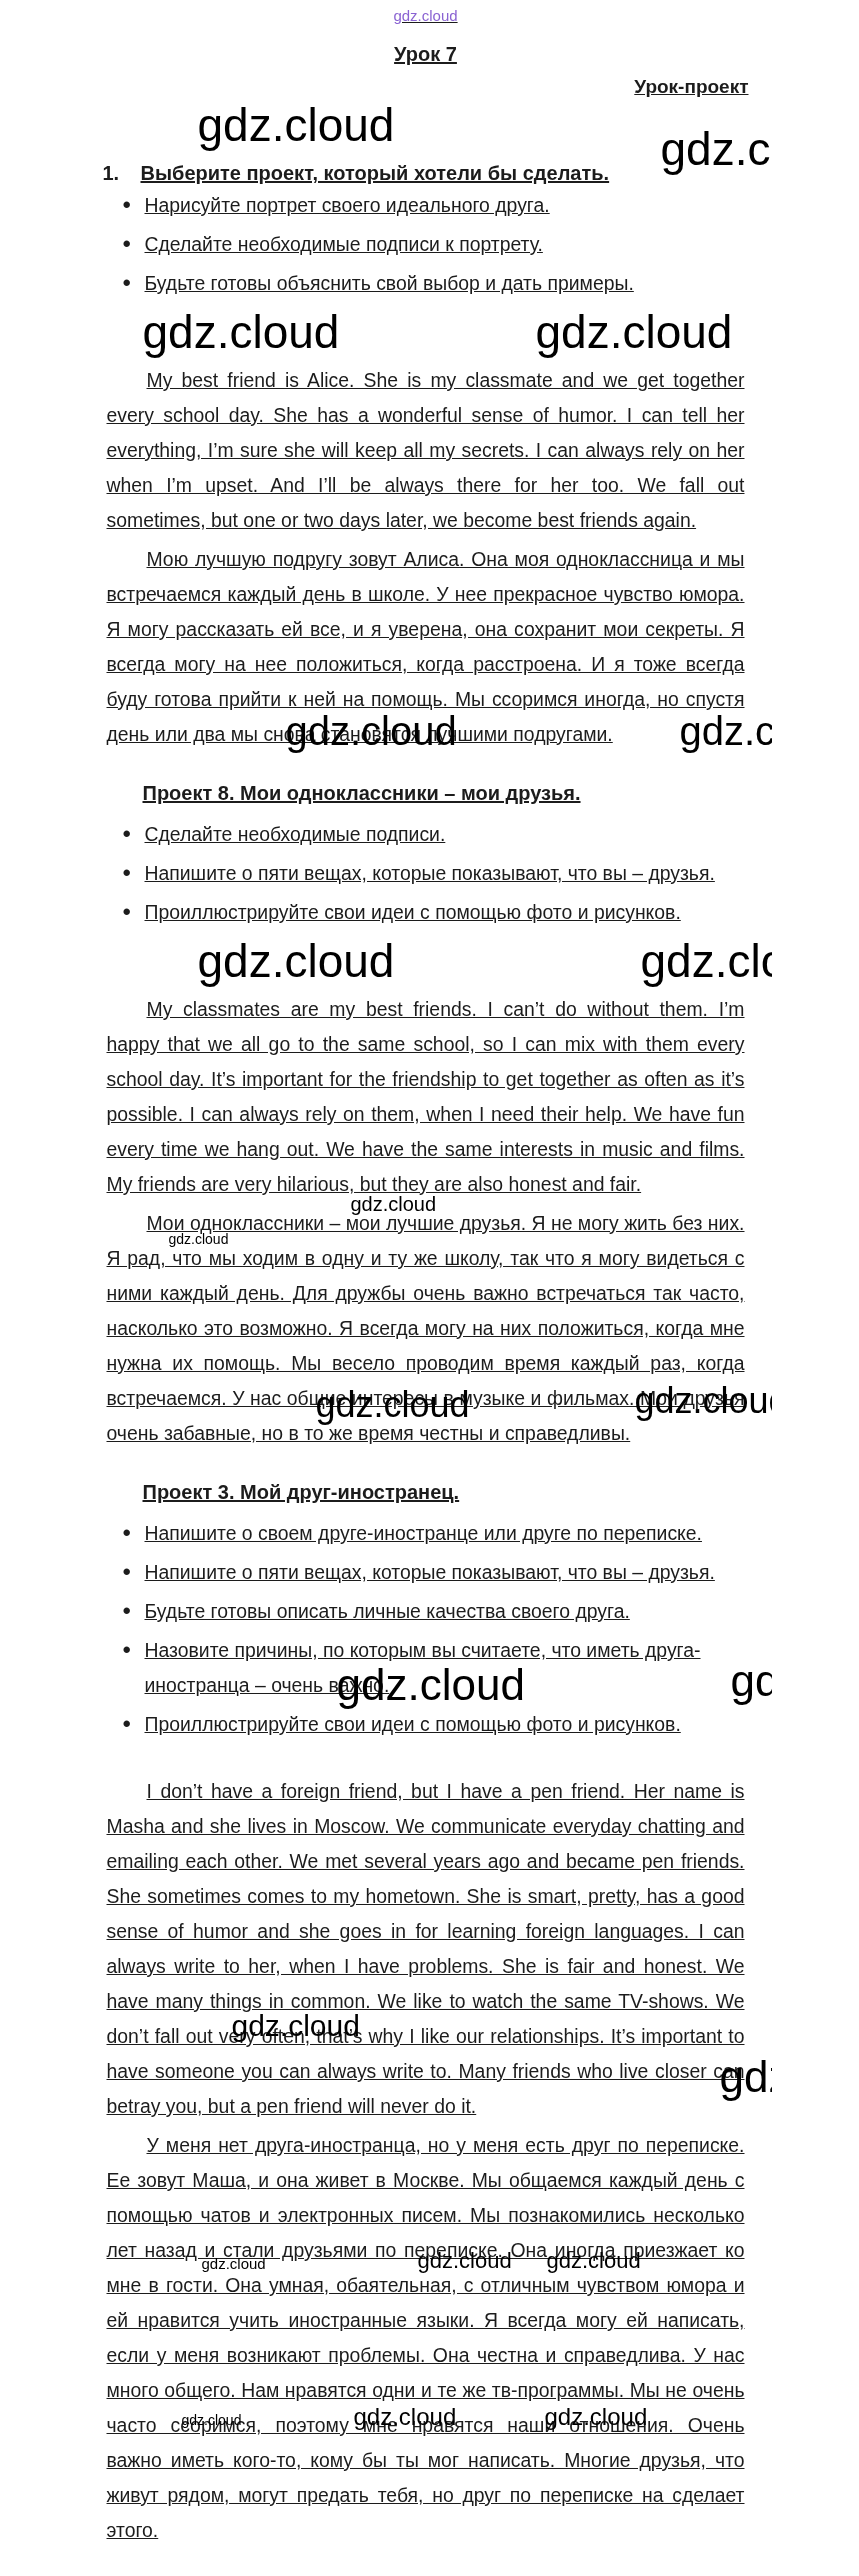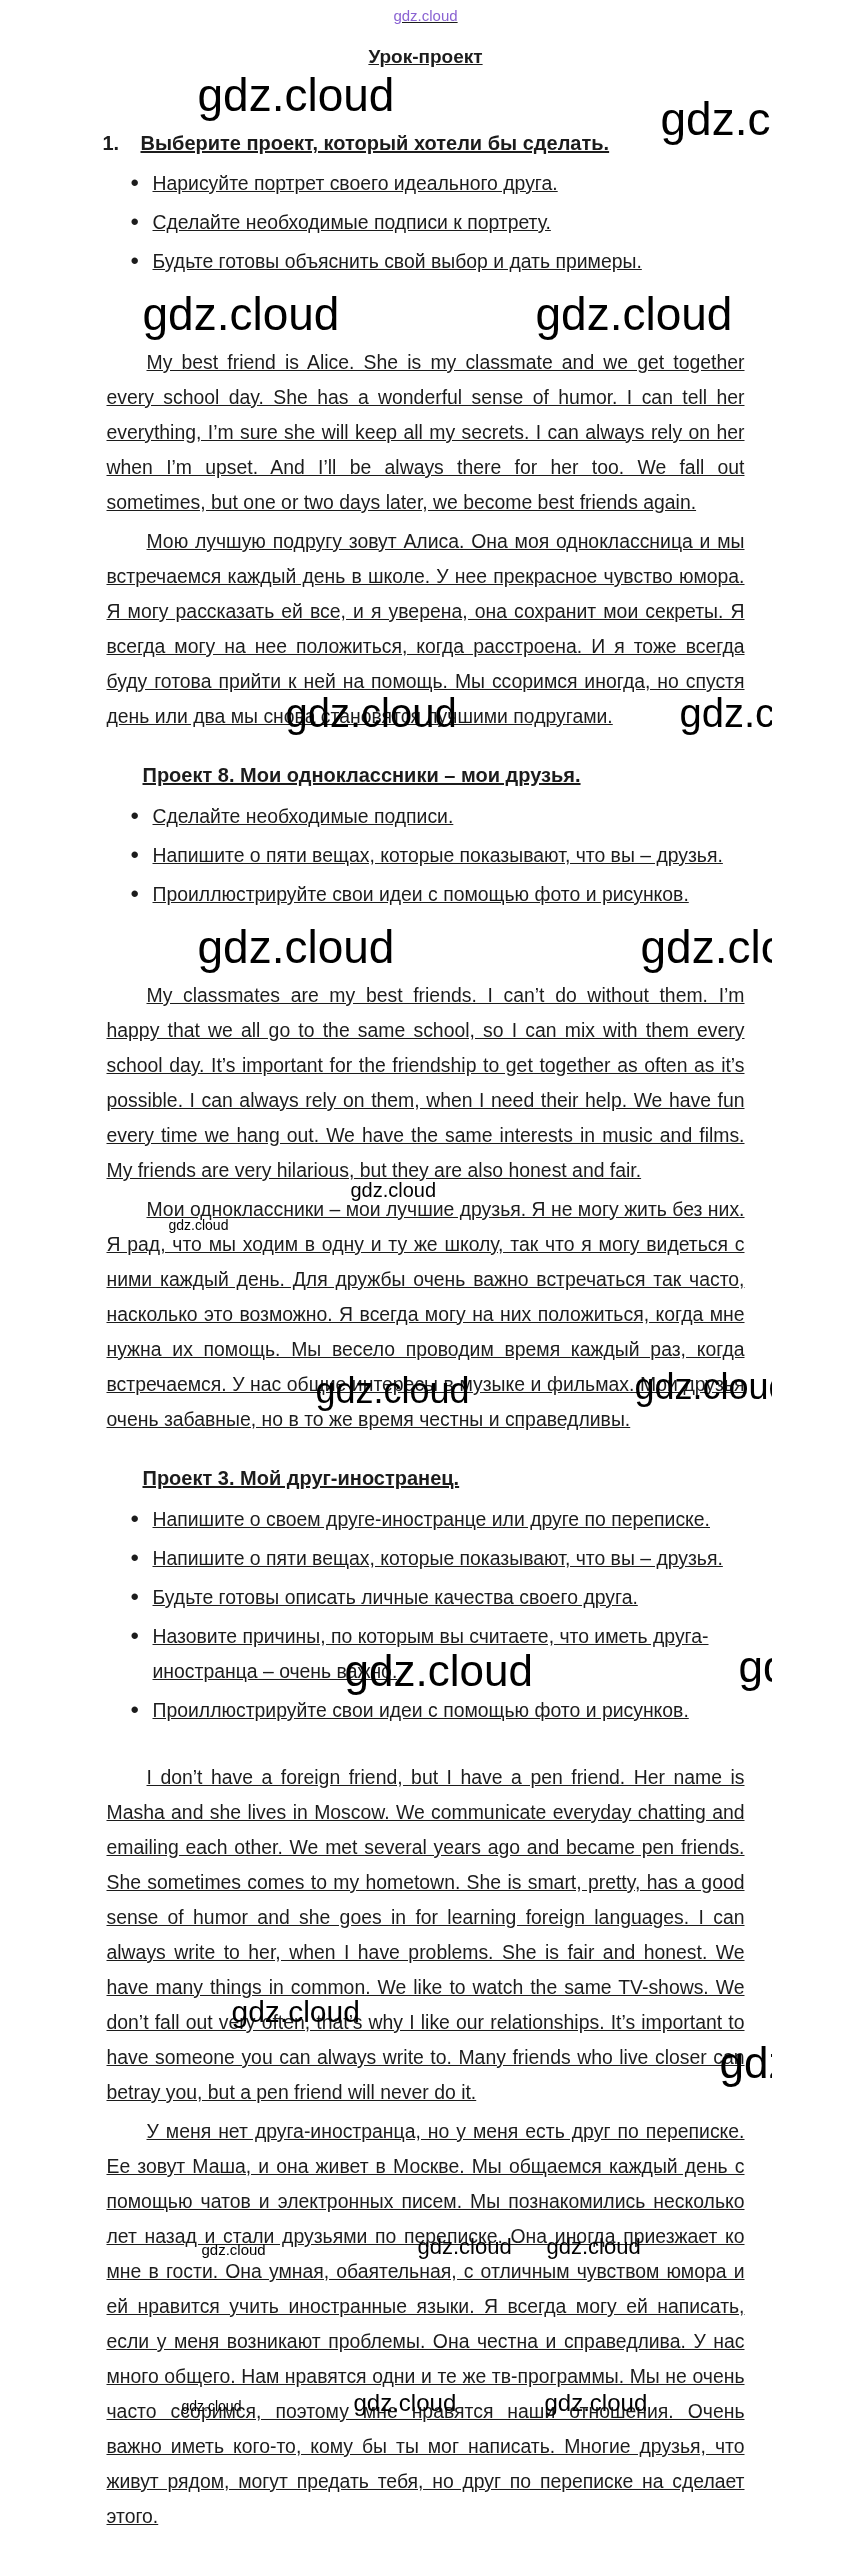--- a/index.html
+++ b/index.html
@@ -23,42 +23,42 @@
     color: #8a63d2;
   }
   .title {
     text-align: center;
     font-weight: bold;
     font-size: 20px;
     line-height: 28px;
     margin-top: 14px;
   }
   .subtitle {
-    text-align: center;
+    text-align: right;
     font-weight: bold;
     font-size: 19px;
     line-height: 26px;
-    margin-top: 18px;
+    margin-top: 6px;
   }
   .wm-row { position: relative; height: 54px; }
   .task {
     font-weight: bold;
     font-size: 20px;
     line-height: 30px;
     margin-top: 4px;
     position: relative;
   }
   .task-num { display: inline-block; width: 38px; }
   .heading {
     font-weight: bold;
     font-size: 20px;
     line-height: 30px;
     margin: 26px 0 9px 40px;
   }
-  .bullets { list-style: none; margin: 8px; padding: 0 0 0 20px; position: relative; }
+  .bullets { list-style: none; margin: 0; padding: 0 0 0 20px; position: relative; }
   .bullets li {
     position: relative;
     padding-left: 22px;
     font-size: 19.4px;
     line-height: 35px;
     margin-bottom: 4px;
   }
   .bullets li::before {
     content: "\2022";
     position: absolute;
@@ -84,20 +84,21 @@
     pointer-events: none;
   }
 </style>
 </head>
 <body>
 
 <div class="page">
 
   <div class="top-wm">gdz.cloud</div>
 
+  <div class="title">Урок 7</div>
   <div class="subtitle">Урок-проект</div>
 
   <div class="wm-row" id="wmrow-1">
       <span class="wm" style="left: 95px; top: 2px; font-size: 46px; color: rgb(0, 0, 0);">gdz.cloud</span>
       <span class="wm" style="left: 558px; top: 26px; font-size: 46px; color: rgb(0, 0, 0);">gdz.cloud</span>
     </div>
 
   <div class="task">
     <span class="task-num">1.</span><span class="task-text">Выберите проект, который хотели бы сделать.</span>
   </div>

